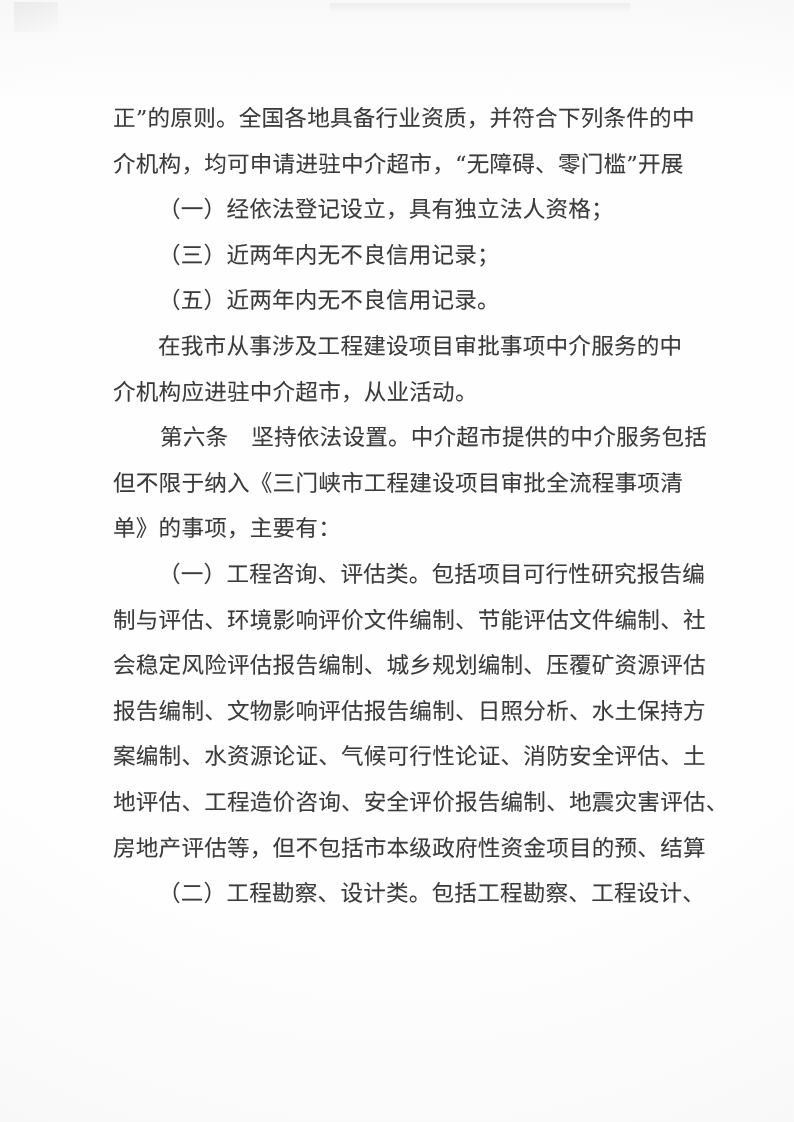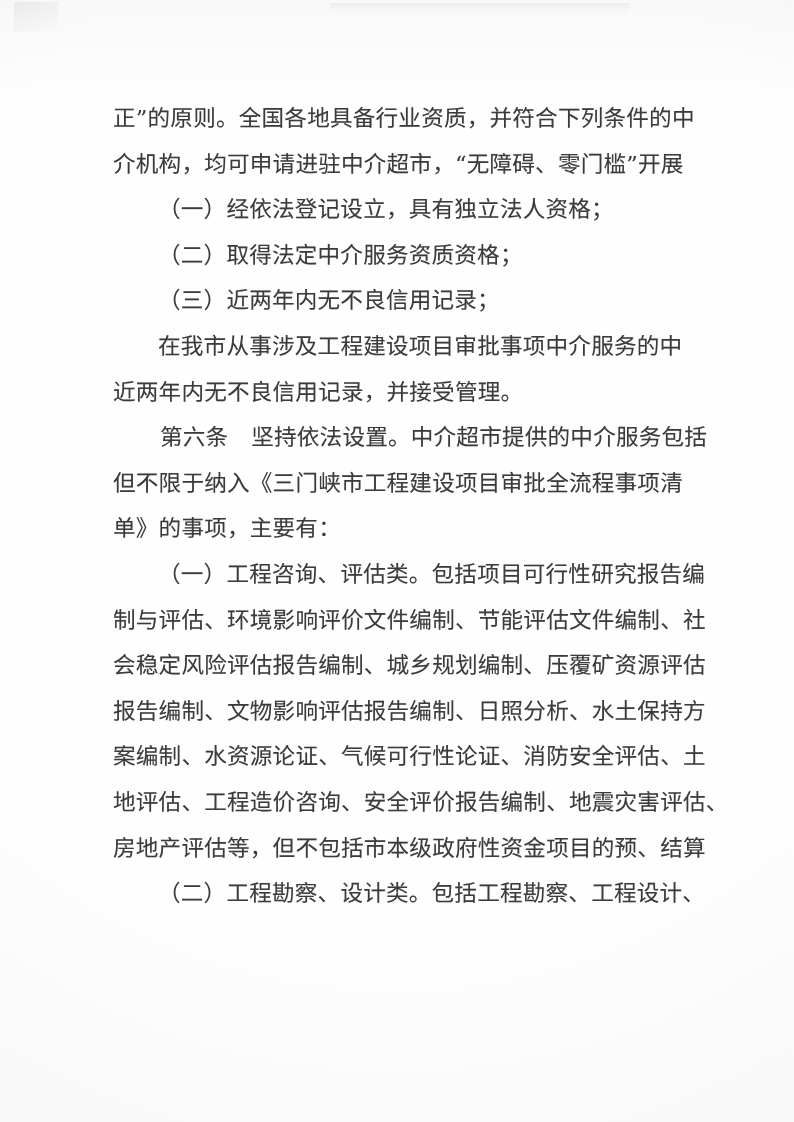--- a/index.html
+++ b/index.html
@@ -137,22 +137,22 @@
           <span>门</span>
           <span>槛</span>
           <span>”</span>
           <span>开</span>
           <span>展</span>
         </div>
     </div>
 
     <div>
       <div class="line indent">（一）经依法登记设立，具有独立法人资格；</div>
-      <div class="line indent">（二）取得法定中介服务资质资格；</div>
       <div class="line indent">（三）近两年内无不良信用记录；</div>
+      <div class="line indent">（五）近两年内无不良信用记录。</div>
     </div>
 
     <div>
       <div class="line fill indent">
           <span>在</span>
           <span>我</span>
           <span>市</span>
           <span>从</span>
           <span>事</span>
           <span>涉</span>
@@ -167,21 +167,21 @@
           <span>批</span>
           <span>事</span>
           <span>项</span>
           <span>中</span>
           <span>介</span>
           <span>服</span>
           <span>务</span>
           <span>的</span>
           <span>中</span>
         </div>
-      <div class="line">近两年内无不良信用记录，并接受管理。</div>
+      <div class="line">介机构应进驻中介超市，从业活动。</div>
     </div>
 
     <div>
       <div class="line fill indent2">
           <span>第</span>
           <span>六</span>
           <span>条</span>
           <span>　</span>
           <span>坚</span>
           <span>持</span>

